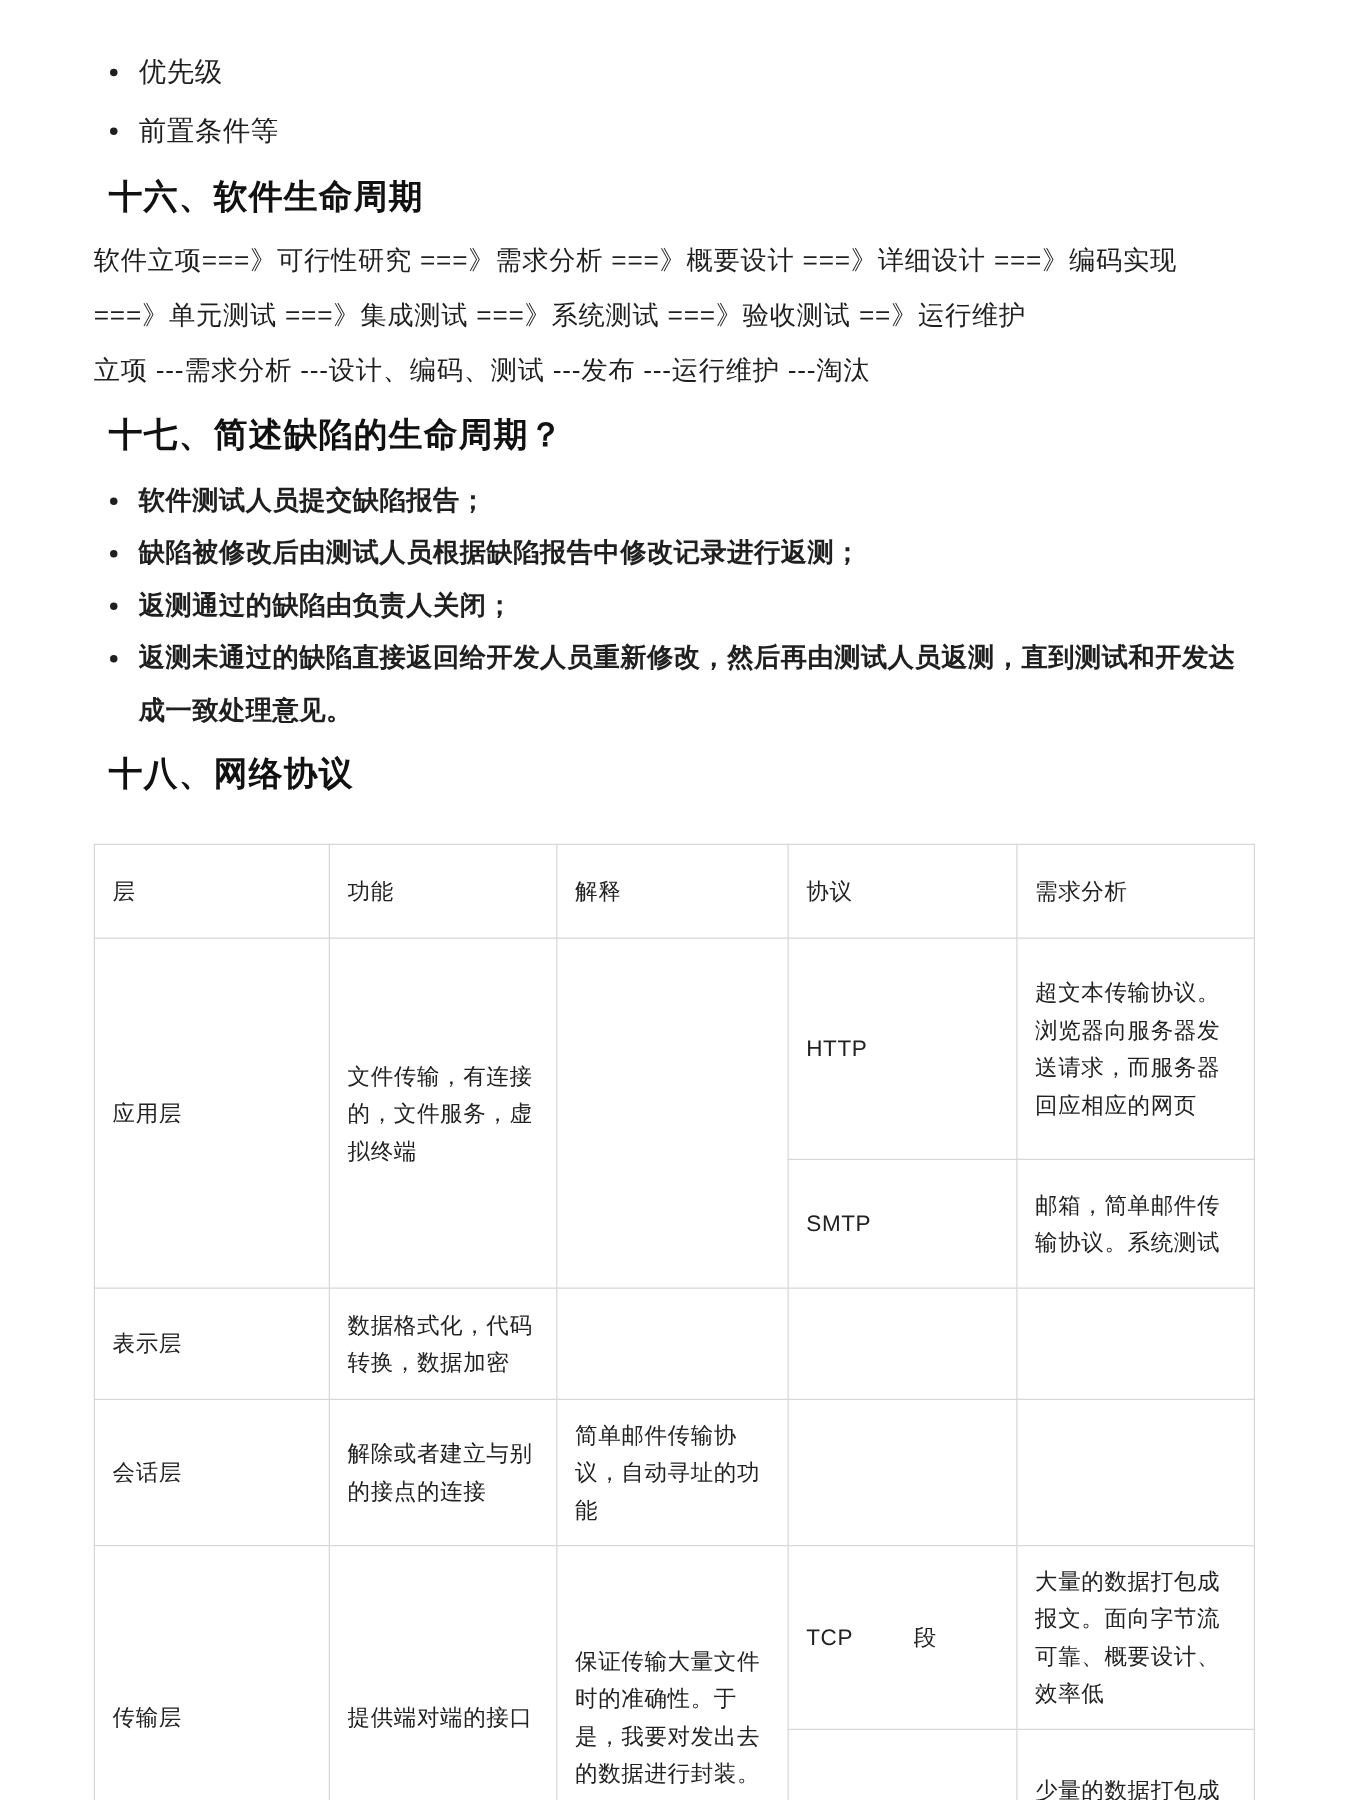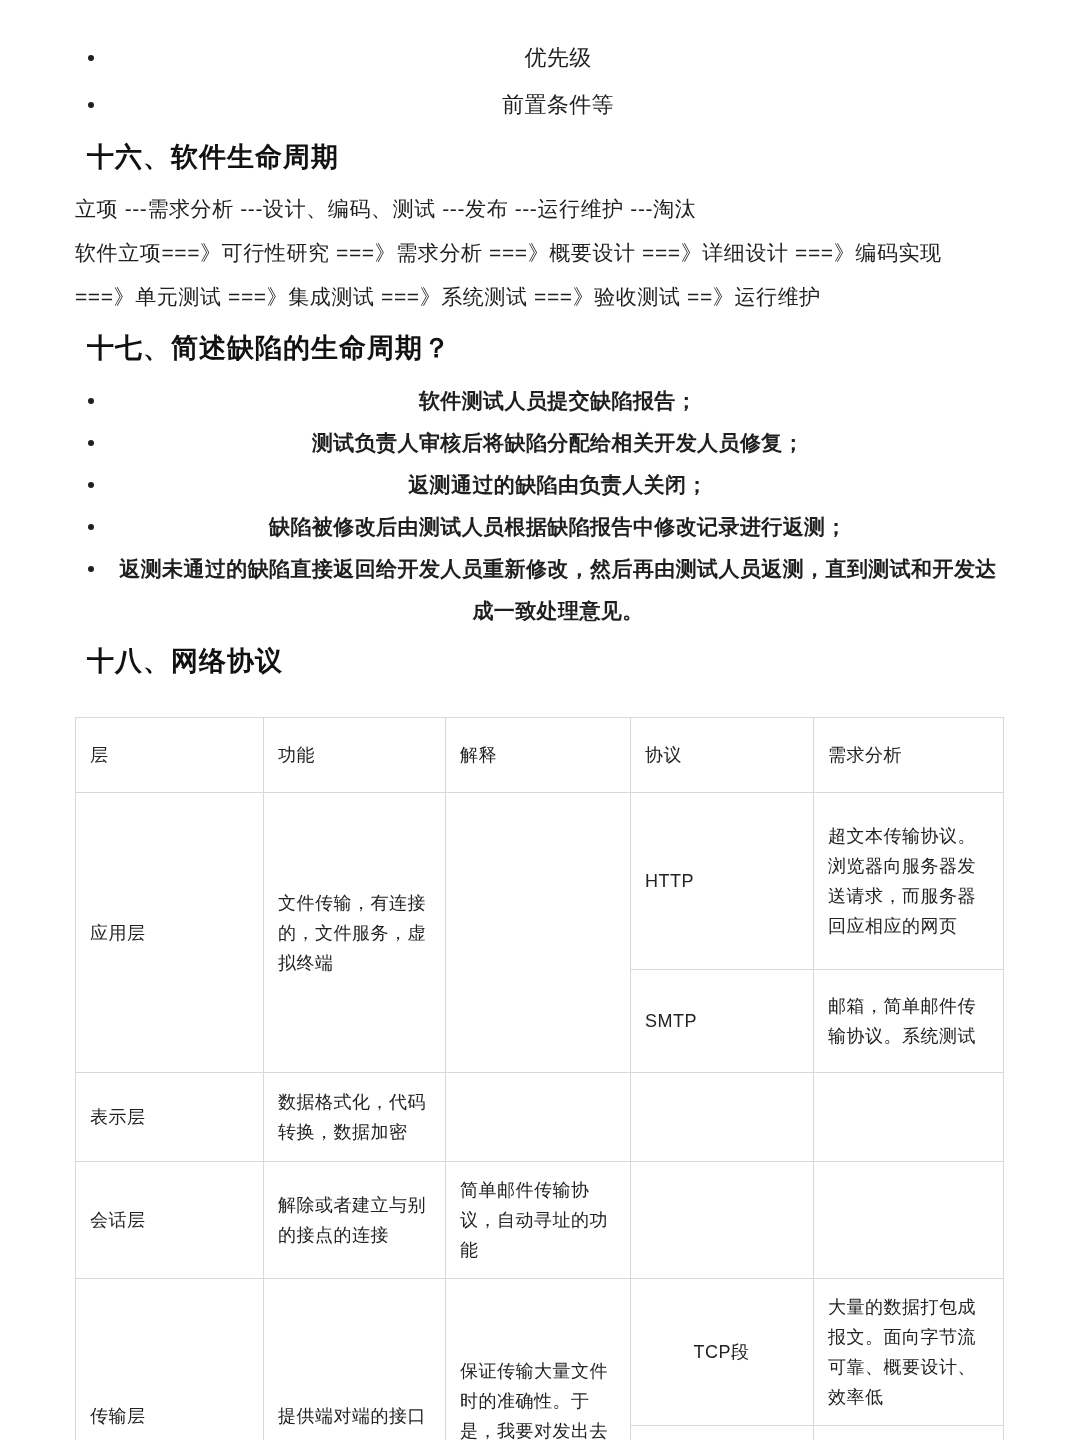--- a/index.html
+++ b/index.html
@@ -32,21 +32,20 @@
     margin: 0;
     padding: 0;
   }
   .bullet-list > li {
     position: relative;
     padding-left: 36px;
     font-size: 21px;
     line-height: 39px;
     color: #1f1f1f;
     letter-spacing: 0.4px;
-    text-align: center;
   }
   .bullet-list > li::before {
     content: "";
     position: absolute;
     left: 13px;
     top: 17px;
     width: 6px;
     height: 6px;
     border-radius: 50%;
     background: #1f1f1f;
@@ -115,21 +114,20 @@
   }
   table.proto-table thead th {
     height: 48px;
     vertical-align: middle;
     color: #222222;
   }
   td.top-cell { vertical-align: top; }
   .proto-name {
     display: inline-block;
     min-width: 86px;
-    text-align: right;
   }
 
   .row-tall td { height: 150px; }
   .row-app-2 td { height: 76px; }
   .row-pres td { height: 62px; }
   .row-sess td { height: 86px; }
   .row-trans td { height: 118px; }
   .row-udp td { height: 100px; }
 </style>
 </head>
@@ -137,30 +135,29 @@
 
 <div class="page">
 
   <ul class="bullet-list top-list">
     <li>优先级</li>
     <li>前置条件等</li>
   </ul>
 
   <h2 class="section-heading h-16">十六、软件生命周期</h2>
   <div class="para-block">
+    <p>软件立项===》可行性研究 ===》需求分析 ===》概要设计 ===》详细设计 ===》编码实现 ===》单元测试 ===》集成测试 ===》系统测试 ===》验收测试 ==》运行维护</p>
     <p>立项 ---需求分析 ---设计、编码、测试 ---发布 ---运行维护 ---淘汰</p>
-    <p>软件立项===》可行性研究 ===》需求分析 ===》概要设计 ===》详细设计 ===》编码实现 ===》单元测试 ===》集成测试 ===》系统测试 ===》验收测试 ==》运行维护</p>
   </div>
 
   <h2 class="section-heading h-17">十七、简述缺陷的生命周期？</h2>
   <ul class="bullet-list list-17">
     <li>软件测试人员提交缺陷报告；</li>
-    <li>测试负责人审核后将缺陷分配给相关开发人员修复；</li>
+    <li>缺陷被修改后由测试人员根据缺陷报告中修改记录进行返测；</li>
     <li>返测通过的缺陷由负责人关闭；</li>
-    <li>缺陷被修改后由测试人员根据缺陷报告中修改记录进行返测；</li>
     <li>返测未通过的缺陷直接返回给开发人员重新修改，然后再由测试人员返测，直到测试和开发达成一致处理意见。</li>
   </ul>
 
   <h2 class="section-heading h-18">十八、网络协议</h2>
 
   <div class="proto-table-wrap">
     <table class="proto-table">
       <colgroup>
         <col class="c-layer">
           <col class="c-func">

